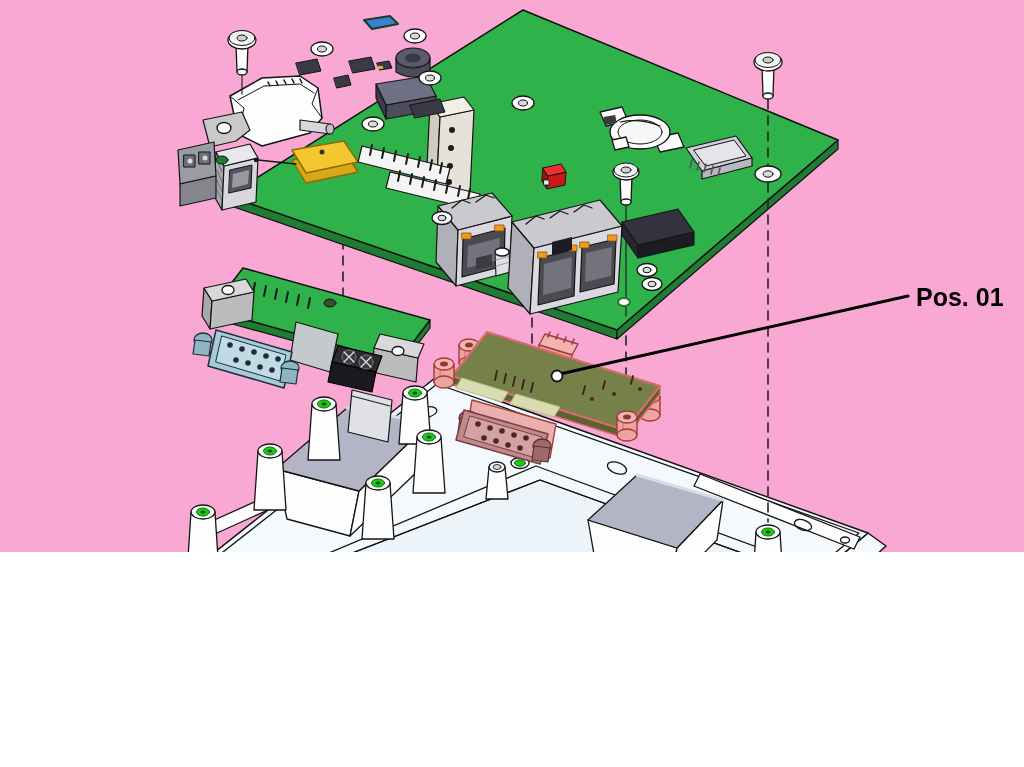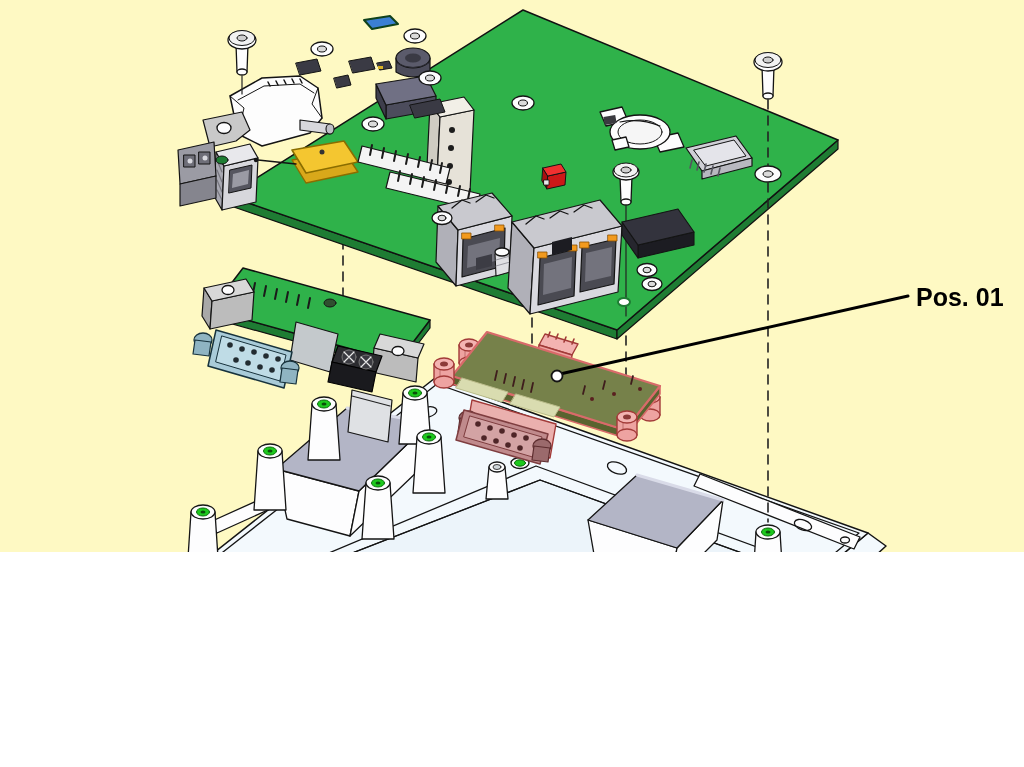--- a/index.html
+++ b/index.html
@@ -1,16 +1,16 @@
 <!DOCTYPE html>
 <html><head>
 <meta charset="utf-8">
 <style>
   html,body{margin:0;padding:0;background:#fff;}
-  .canvas{position:relative;width:1024px;height:552px;background:#fef9c3;overflow:hidden;
+  .canvas{position:relative;width:1024px;height:552px;background:#f9a8d4;overflow:hidden;
           font-family:"Liberation Sans",sans-serif;}
   svg{position:absolute;left:0;top:0;}
   svg *{stroke-linejoin:round;stroke-linecap:round;}
   .o{fill:none;stroke:#141414;stroke-width:1.3;}
   .wh{fill:#fdfdfe;stroke:#141414;stroke-width:1.3;}
   .ch{fill:#f3f9fd;stroke:#141414;stroke-width:1.5;}
   .fl{fill:#ecf4fa;stroke:#141414;stroke-width:1.1;}
   .pad{fill:#b3b5c6;stroke:#141414;stroke-width:1.3;}
   .gr{fill:#2fb24a;stroke:#111;stroke-width:1.5;}
   .gre{fill:#1e7c33;stroke:#111;stroke-width:1.2;}

